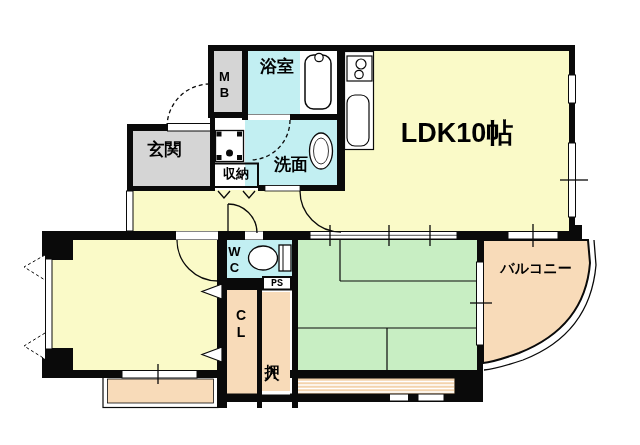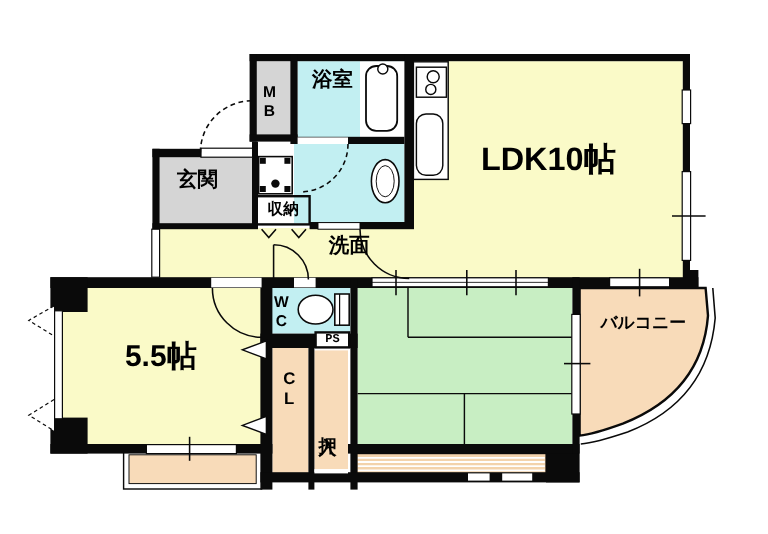--- a/index.html
+++ b/index.html
@@ -153,20 +153,20 @@
     <path d="M222,347 L202,354.5 L222,362 Z" fill="#ffffff" stroke="#0a0a0a" stroke-width="1.2"></path>
     <rect x="263" y="277" width="28" height="12.5" fill="#ffffff" stroke="#0a0a0a" stroke-width="2"></rect>
   </g>
 </svg>
 
   <div class="lbl" style="left:247px;top:57px;width:60px;font-size:17px;">浴室</div>
   <div class="lbl vtext" style="left:218px;top:59px;height:52px;font-size:13px;">MB</div>
   <div class="lbl" style="left:345px;top:118px;width:224px;font-size:27px;">LDK10帖</div>
   <div class="lbl" style="left:133px;top:140px;width:63px;font-size:17px;">玄関</div>
   <div class="lbl" style="left:213px;top:167px;width:46px;font-size:13px;">収納</div>
-  <div class="lbl" style="left:245px;top:155px;width:92px;font-size:17px;margin-top:40px;">洗面</div>
+  <div class="lbl" style="left:245px;top:155px;width:92px;font-size:17px;">洗面</div>
   <div class="lbl vtext" style="left:228px;top:241px;height:38px;font-size:13px;">WC</div>
   <div class="lbl" style="left:263px;top:278px;width:28px;font-size:10px;font-family:Liberation Mono, monospace;">PS</div>
   <div class="lbl vtext" style="left:234px;top:296px;height:56px;font-size:14px;">CL</div>
   <div class="lbl vtext" style="left:265px;top:322px;height:62px;font-size:15px;">押入</div>
-  <div class="lbl" style="left:48px;top:254px;width:172px;font-size:25px;"><br><span>5.5帖</span></div>
+  <div class="lbl" style="left:48px;top:254px;width:172px;font-size:25px;"><br></div>
   <div class="lbl" style="left:486px;top:260px;width:100px;font-size:14px;">バルコニー</div>
 </div>
 
 </body></html>

